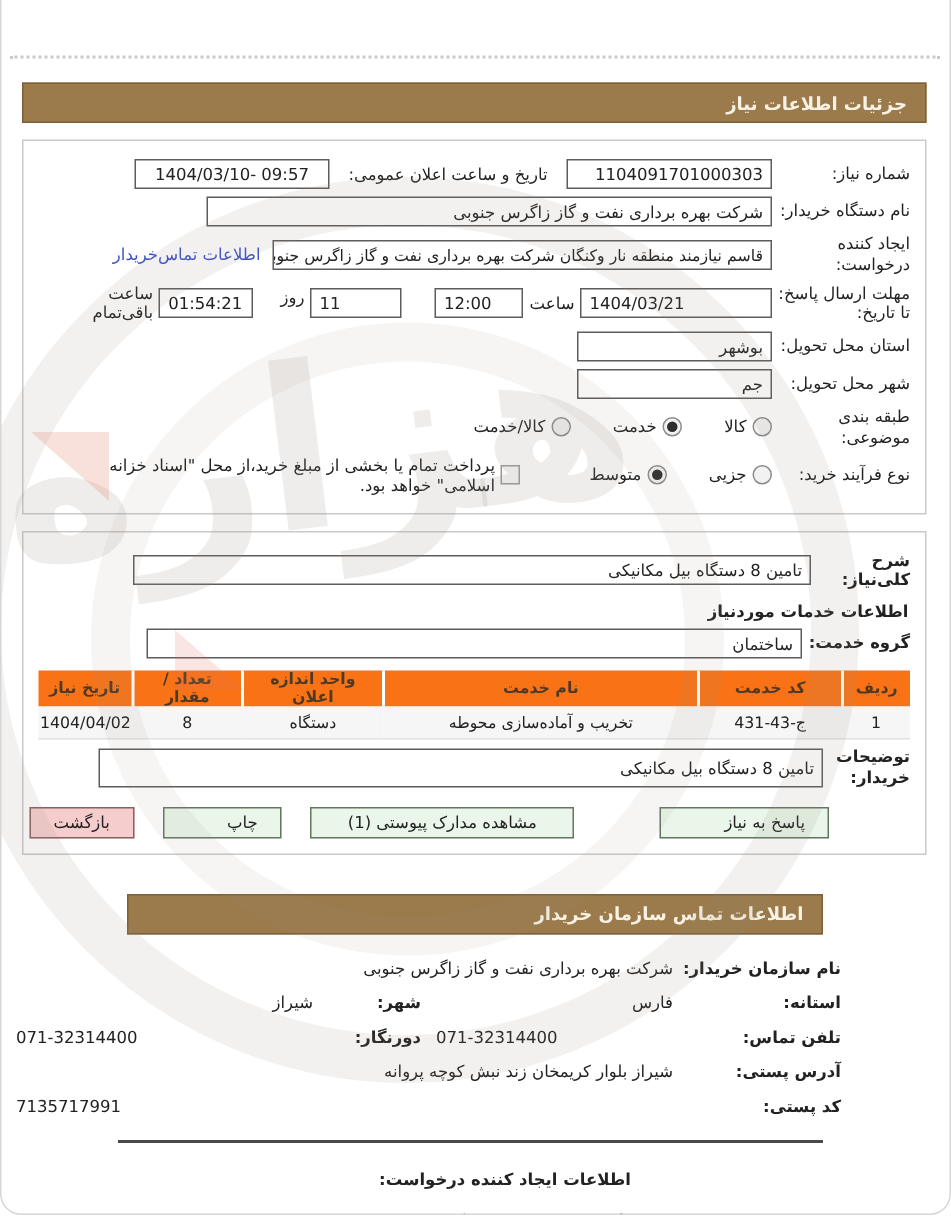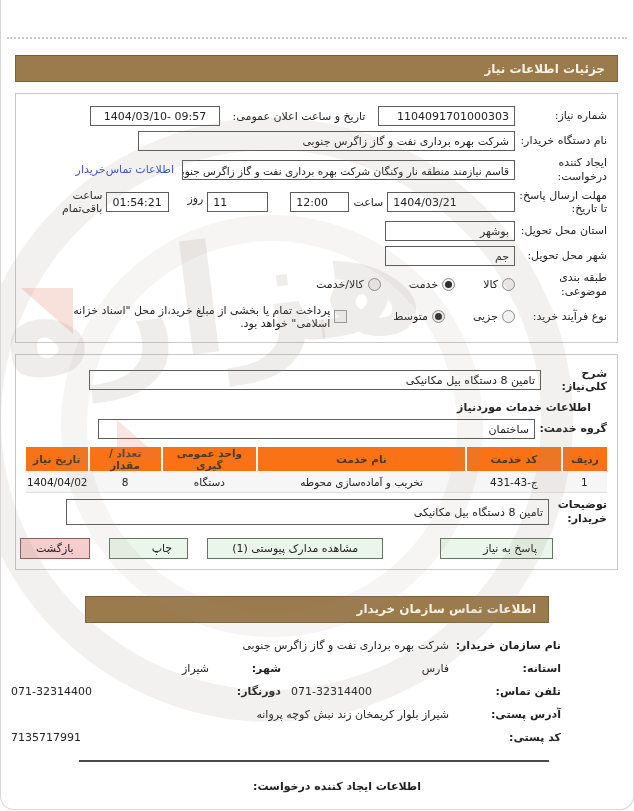--- a/index.html
+++ b/index.html
@@ -143,34 +143,34 @@
       </span>
     </div>
   </div>
 
   <div class="panel">
     <div class="frow">
       <span class="flabel bold" style="width:66px">شرح کلی‌نیاز:</span>
       <span class="fbox" style="width:452px">تامین 8 دستگاه بیل مکانیکی</span>
     </div>
 
-    <div class="bold" style="margin:7px 16px 3px">اطلاعات خدمات موردنیاز</div>
+    <div class="bold" style="margin:7px 1px 3px">اطلاعات خدمات موردنیاز</div>
 
     <div class="frow">
       <span class="flabel bold" style="width:72px">گروه خدمت:</span>
       <span class="fbox" style="width:437px">ساختمان</span>
     </div>
 
     <table class="svc">
       <thead>
         <tr>
           <th style="width:38px">ردیف</th>
           <th style="width:95px">کد خدمت</th>
           <th style="width:232px">نام خدمت</th>
-          <th style="width:95px">واحد عمومی گیری</th>
+          <th style="width:95px">واحد اندازه اعلان</th>
           <th style="width:70px">تعداد / مقدار</th>
           <th>تاریخ نیاز</th>
         </tr>
       </thead>
       <tbody>
         <tr>
           <td>1</td>
           <td>ج-43-431</td>
           <td>تخریب و آماده‌سازی محوطه</td>
           <td>دستگاه</td>

